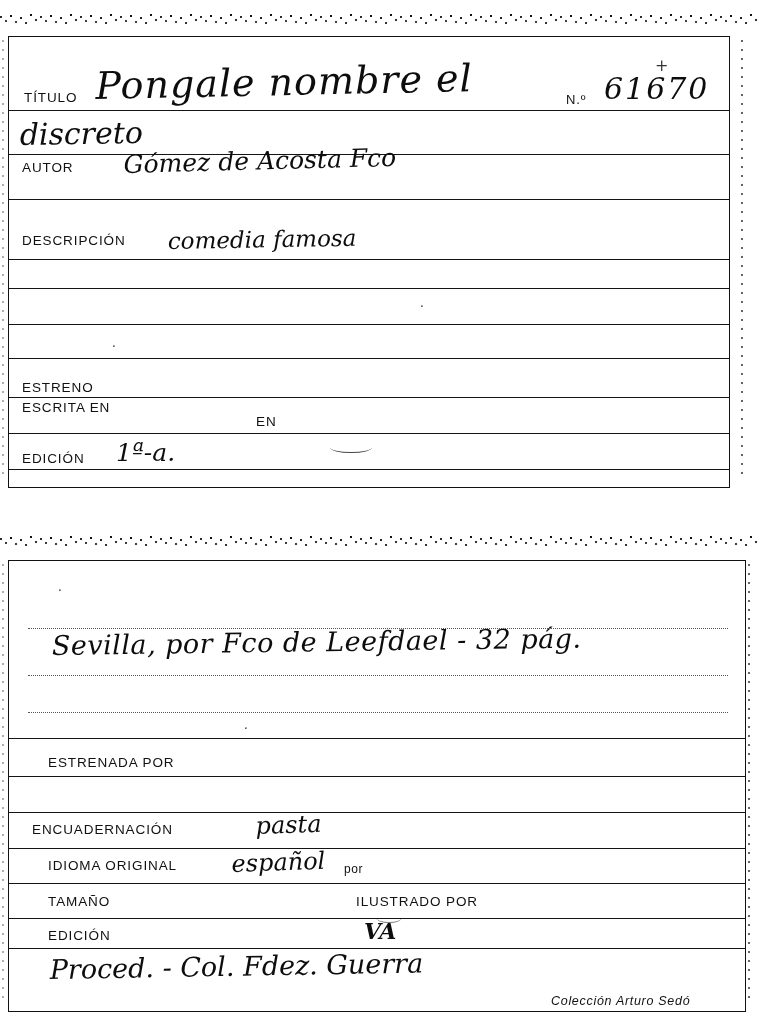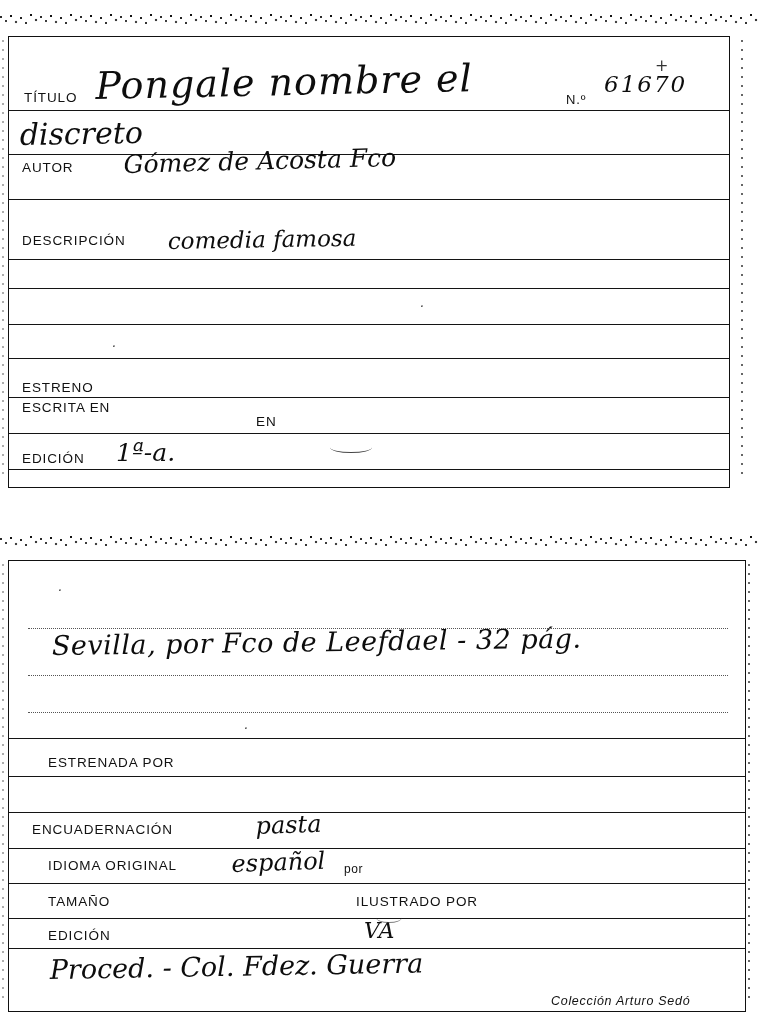--- a/index.html
+++ b/index.html
@@ -153,21 +153,21 @@
     <div class="lbl" style="left:24px; top:76px;">TÍTULO</div>
     <div class="lbl" style="left:566px; top:78px; font-size:13px;">N.º</div>
     <div class="lbl" style="left:22px; top:146px;">AUTOR</div>
     <div class="lbl" style="left:22px; top:219px;">DESCRIPCIÓN</div>
     <div class="lbl" style="left:22px; top:366px;">ESTRENO</div>
     <div class="lbl" style="left:22px; top:386px;">ESCRITA EN</div>
     <div class="lbl" style="left:256px; top:400px;">EN</div>
     <div class="lbl" style="left:22px; top:437px;">EDICIÓN</div>
 
     <div class="hand" style="left:96px; top:50px; font-size:38px; letter-spacing:1px; transform:rotate(-1.2deg);">Pongale nombre el</div>
-    <div class="hand" style="left:604px; top:57px; font-size:23px; letter-spacing:2px;">61670</div>
+    <div class="hand" style="left:604px; top:57px; font-size:30px; letter-spacing:2px;">61670</div>
     <div class="hand" style="left:20px; top:103px; font-size:30px; transform:rotate(-1deg);">discreto</div>
     <div class="hand" style="left:124px; top:136px; font-size:25px; transform:rotate(-1.5deg);">Gómez de Acosta Fco</div>
     <div class="hand" style="left:168px; top:214px; font-size:23px; transform:rotate(-1deg);">comedia famosa</div>
     <div class="hand" style="left:116px; top:424px; font-size:25px;">1ª-a.</div>
 
     <div class="arc" style="left:330px; top:428px; width:42px;"></div>
     <div class="pencil" style="left:420px; top:282px; font-size:12px;">.</div>
     <div class="pencil" style="left:112px; top:322px; font-size:12px;">.</div>
     <div class="pencil" style="left:655px; top:42px; font-size:16px; font-style:normal;">+</div>
   </div>
@@ -198,21 +198,21 @@
     <div class="lbl" style="left:48px; top:219px;">ESTRENADA POR</div>
     <div class="lbl" style="left:32px; top:286px;">ENCUADERNACIÓN</div>
     <div class="lbl" style="left:48px; top:322px;text-align:center;">IDIOMA ORIGINAL</div>
     <div class="lbl sm" style="left:344px; top:326px;">por</div>
     <div class="lbl" style="left:48px; top:358px;">TAMAÑO</div>
     <div class="lbl" style="left:356px; top:358px;">ILUSTRADO POR</div>
     <div class="lbl" style="left:48px; top:392px;">EDICIÓN</div>
 
     <div class="hand" style="left:256px; top:276px; font-size:24px; transform:rotate(-2deg);">pasta</div>
     <div class="hand" style="left:232px; top:314px; font-size:24px; transform:rotate(-2deg);">español</div>
-    <div class="hand" style="left:364px; top:382px; font-size:22px;">VA</div>
+    <div class="hand" style="left:364px; top:382px; font-size:22px;font-weight:bold;">VA</div>
     <div class="hand" style="left:50px; top:418px; font-size:27px; transform:rotate(-1deg);">Proced. - Col. Fdez. Guerra</div>
 
     <div class="arc" style="left:376px; top:376px; width:26px; opacity:.7;"></div>
     <div class="pencil" style="left:244px; top:182px; font-size:12px;">.</div>
     <div class="pencil" style="left:58px; top:44px; font-size:12px;">.</div>
 
     <div class="footer-note" style="left:551px; top:458px;font-style:italic;">Colección Arturo Sedó</div>
   </div>
 
 </div>

